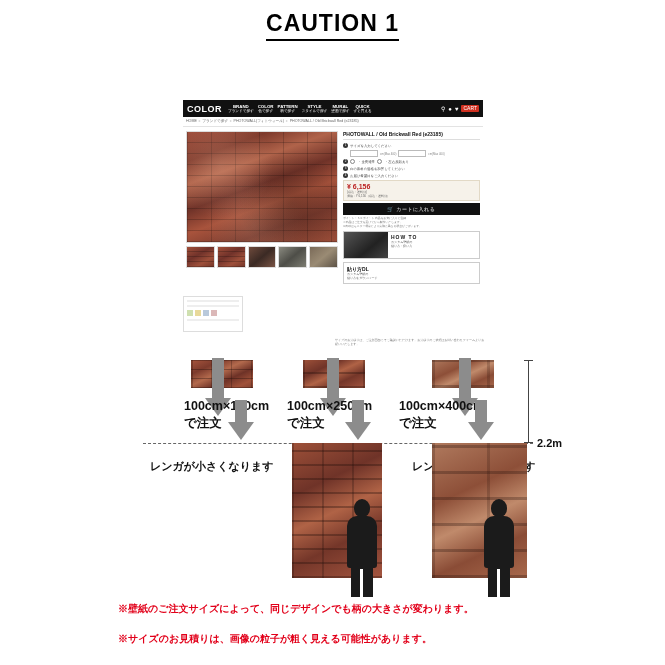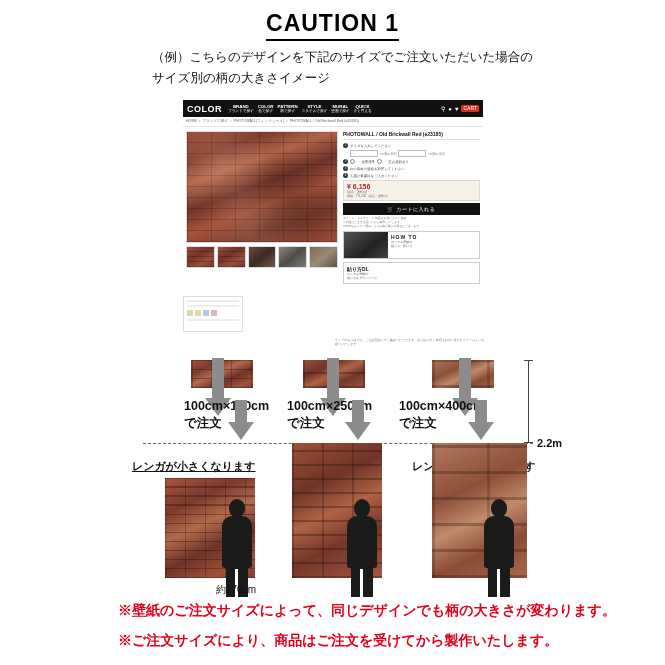--- a/index.html
+++ b/index.html
@@ -449,39 +449,37 @@
     position: absolute;
     font-size: 10px;
     color: #111;
     white-space: nowrap;
   }
 
   
   .warn {
     position: absolute;
     left: 118px;
-    font-size: 14px;
+    font-size: 10px;
     font-weight: bold;
     color: #e2001a;
     white-space: nowrap;
   }
   .warn1 { top: 602px; }
   .warn2 { top: 632px; }
 </style>
 </head>
 <body>
 
 <div class="page">
 
   <div class="title">
     <span class="underline">CAUTION 1</span>
   </div>
 
-  <div class="lead" style="white-space:pre-line">（例）こちらのデザインを下記のサイズでご注文いただいた場合の
-サイズ別の柄の大きさイメージ</div>
 
   <div class="browser">
 
     <div class="walpa-bar">
       <div class="walpa-logo">COLOR</div>
       <div class="walpa-nav">
         <div class="nav-item">
           <b>BRAND</b>
           <span>ブランドで探す</span>
         </div>
@@ -650,47 +648,38 @@
   </div>
   <div class="arrow" style="left:468px; top:400px; height:44px;">
     <div class="shaft" style="height:24px;"></div>
     <div class="head" style="top:22px;"></div>
   </div>
 
   <div class="dash-line"></div>
   <div class="measure"></div>
   <div class="measure-label">2.2m</div>
 
-  <div class="result-caption" style="left:132px; top:459px;text-decoration:underline;">レンガが小さくなります</div>
+  <div class="result-caption" style="left:150px; top:459px;">レンガが小さくなります</div>
   <div class="result-caption" style="left:412px; top:459px;">レンガが大きくなります</div>
 
-  <div class="result-panel" style="left:165px; top:478px; width:90px; height:100px;">
-    <div class="brick-a" style="position:absolute; left:0; top:0; width:90px; height:100px;"></div>
-    <div class="person" style="left:55px; bottom:-17px;">
-      <div class="head"></div>
-      <div class="body"></div>
-      <div class="legs"></div>
-    </div>
-    <div class="person-height" style="left:51px; top:105px;">約170cm</div>
-  </div>
 
   <div class="result-panel" style="left:292px; top:443px; width:90px; height:135px;">
     <div class="brick-b" style="position:absolute; left:0; top:0; width:90px; height:135px;"></div>
     <div class="person" style="left:53px; bottom:-17px;">
       <div class="head"></div>
       <div class="body"></div>
       <div class="legs"></div>
     </div>
   </div>
 
   <div class="result-panel" style="left:432px; top:443px; width:95px; height:135px;">
     <div class="brick-c" style="position:absolute; left:0; top:0; width:95px; height:135px;"></div>
     <div class="person" style="left:50px; bottom:-17px;">
       <div class="head"></div>
       <div class="body"></div>
       <div class="legs"></div>
     </div>
   </div>
 
   <div class="warn warn1">※壁紙のご注文サイズによって、同じデザインでも柄の大きさが変わります。</div>
-  <div class="warn warn2">※ご注文サイズにより、商品はご注文を受けてから製作いたします。</div>
+  <div class="warn warn2">※サイズのお見積りは、画像の粒子が粗く見える可能性があります。</div>
 
 </div>
 
 </body></html>

